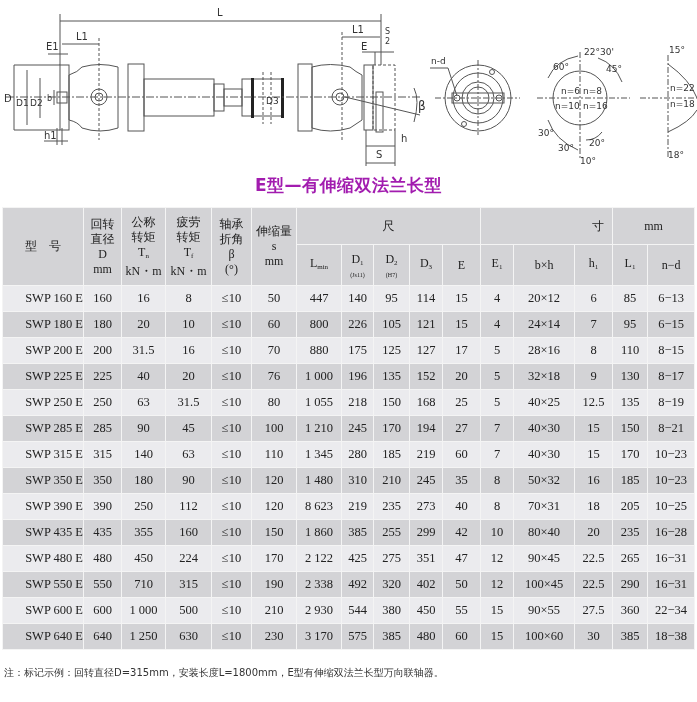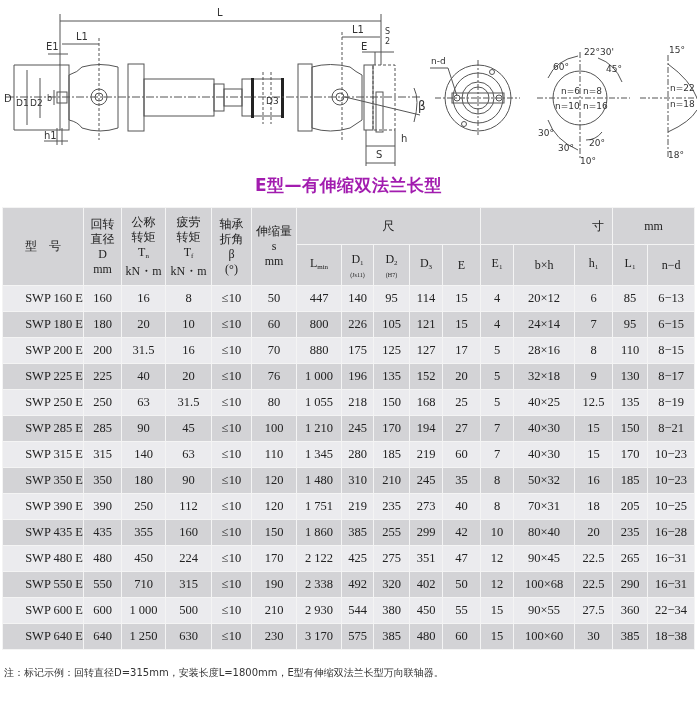--- a/index.html
+++ b/index.html
@@ -379,21 +379,21 @@
         <td>185</td>
         <td>10−23</td>
       </tr>
       <tr class="odd">
         <td class="model">SWP 390 E</td>
         <td>390</td>
         <td>250</td>
         <td>112</td>
         <td>≤10</td>
         <td>120</td>
-        <td>1 751</td>
+        <td>8 623</td>
         <td>219</td>
         <td>235</td>
         <td>273</td>
         <td>40</td>
         <td>8</td>
         <td>70×31</td>
         <td>18</td>
         <td>205</td>
         <td>10−25</td>
       </tr>
@@ -439,21 +439,21 @@
         <td>710</td>
         <td>315</td>
         <td>≤10</td>
         <td>190</td>
         <td>2 338</td>
         <td>492</td>
         <td>320</td>
         <td>402</td>
         <td>50</td>
         <td>12</td>
-        <td>100×68</td>
+        <td>100×45</td>
         <td>22.5</td>
         <td>290</td>
         <td>16−31</td>
       </tr>
       <tr class="odd">
         <td class="model">SWP 600 E</td>
         <td>600</td>
         <td>1 000</td>
         <td>500</td>
         <td>≤10</td>

